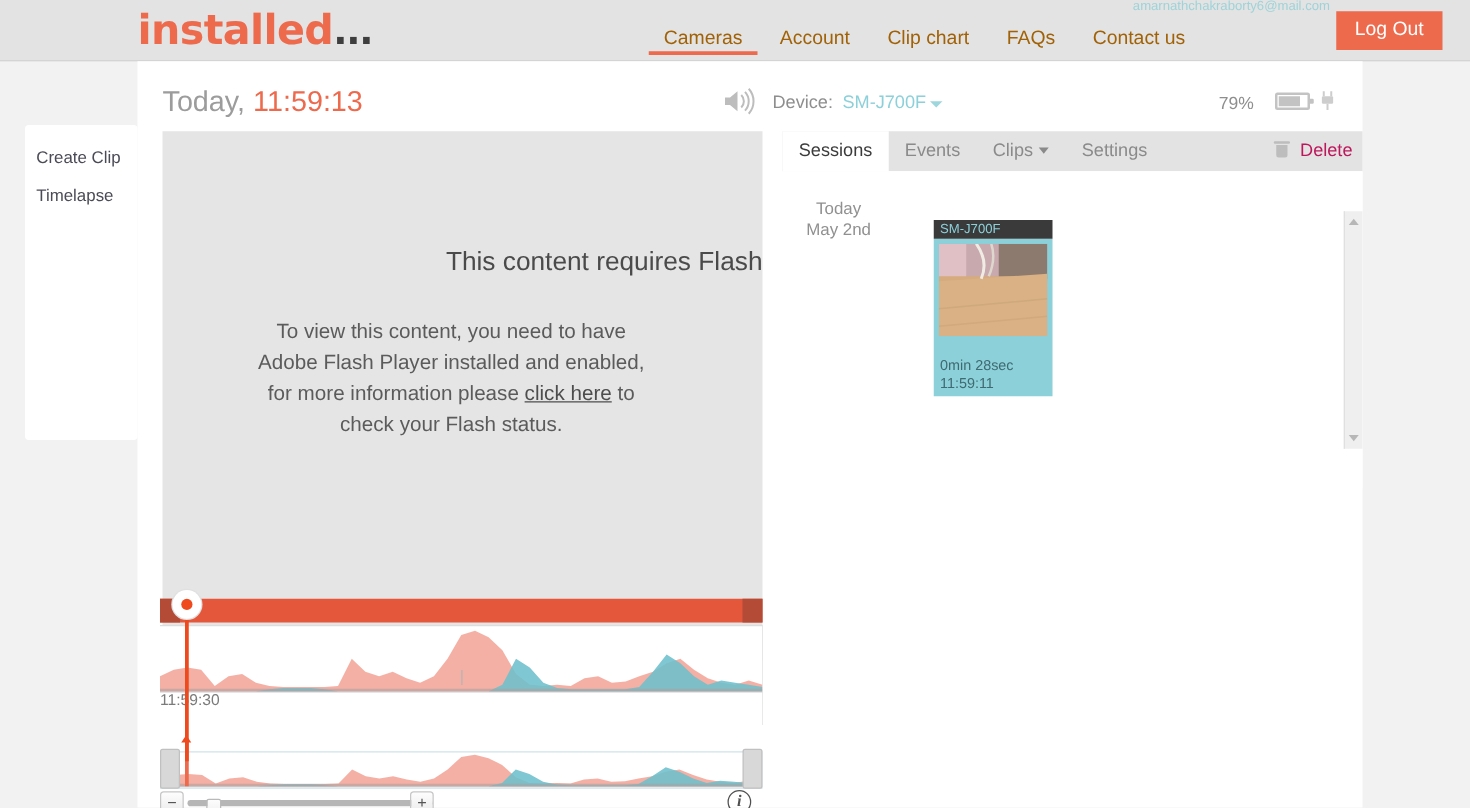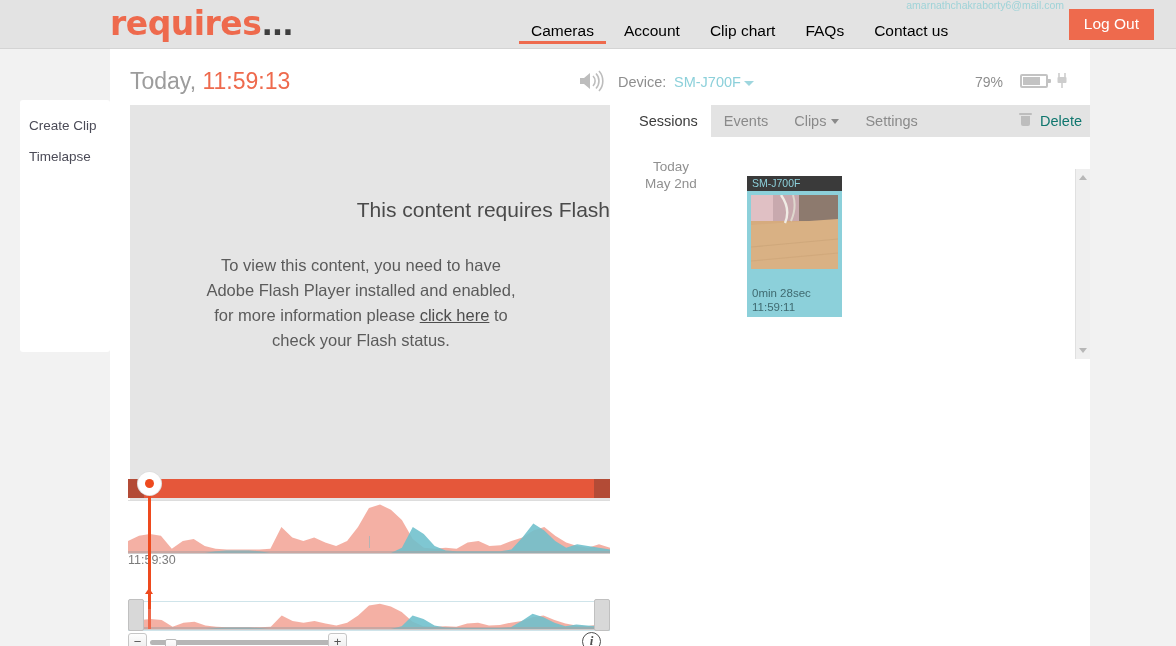--- a/index.html
+++ b/index.html
@@ -43,21 +43,21 @@
   }
   .nav {
     position: absolute;
     left: 516px; top: 0;
     height: 49px;
     display: flex;
     align-items: center;
   }
   .nav-item {
     font-size: 15.5px;
-    color: #000000;
+    color: #a16207;
     padding: 0 15px;
     height: 38px;
     line-height: 49px;
     cursor: pointer;
     position: relative;
     white-space: nowrap;
   }
   .nav-item.active::after {
     content: "";
     position: absolute;
@@ -414,21 +414,21 @@
     border-right: 4.5px solid transparent;
     border-top: 5px solid #8a8a8a;
     vertical-align: 2px;
   }
   .delete-btn {
     position: absolute;
     right: 8px; top: 0;
     height: 32px;
     line-height: 32px;
     font-size: 14.5px;
-    color: #0f766e;
+    color: #be185d;
     cursor: pointer;
     padding-left: 22px;
   }
   .trash-icon {
     position: absolute;
     left: 2px; top: 8px;
     width: 11px; height: 13px;
   }
   .trash-icon .lid {
     position: absolute;
@@ -507,21 +507,21 @@
     border-right: 4px solid transparent;
   }
   .sb-arrow.up { top: 6px; border-bottom: 5px solid #b7b7b7; }
   .sb-arrow.down { bottom: 6px; border-top: 5px solid #b7b7b7; }
 </style>
 </head>
 <body>
 
 <div class="topbar">
   <div class="logo">
-    <span>requires</span><span class="dots">...</span>
+    <span>installed</span><span class="dots">...</span>
   </div>
   <div class="account-email">amarnathchakraborty6@mail.com</div>
   <div class="nav">
     <div class="nav-item active">Cameras</div>
     <div class="nav-item">Account</div>
     <div class="nav-item">Clip chart</div>
     <div class="nav-item">FAQs</div>
     <div class="nav-item">Contact us</div>
   </div>
   <button class="logout-btn">Log Out</button>

